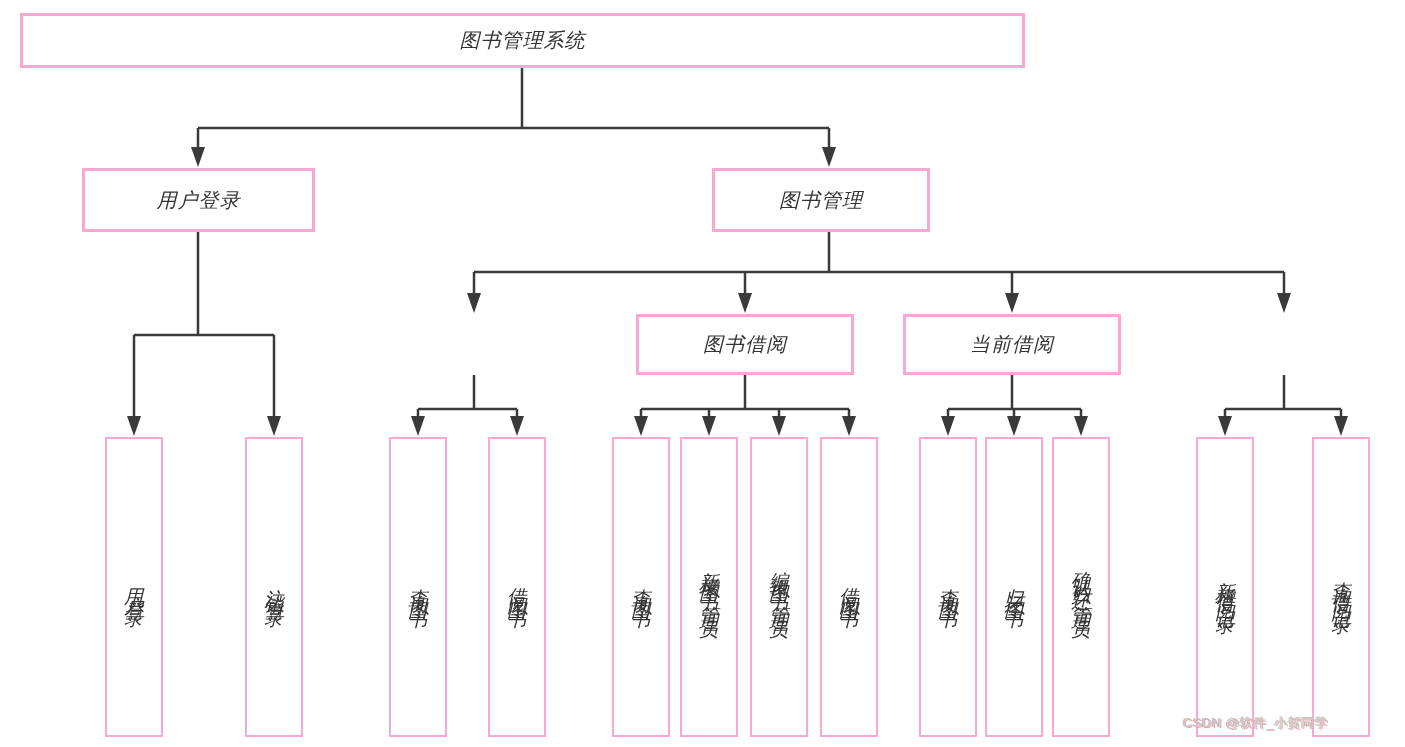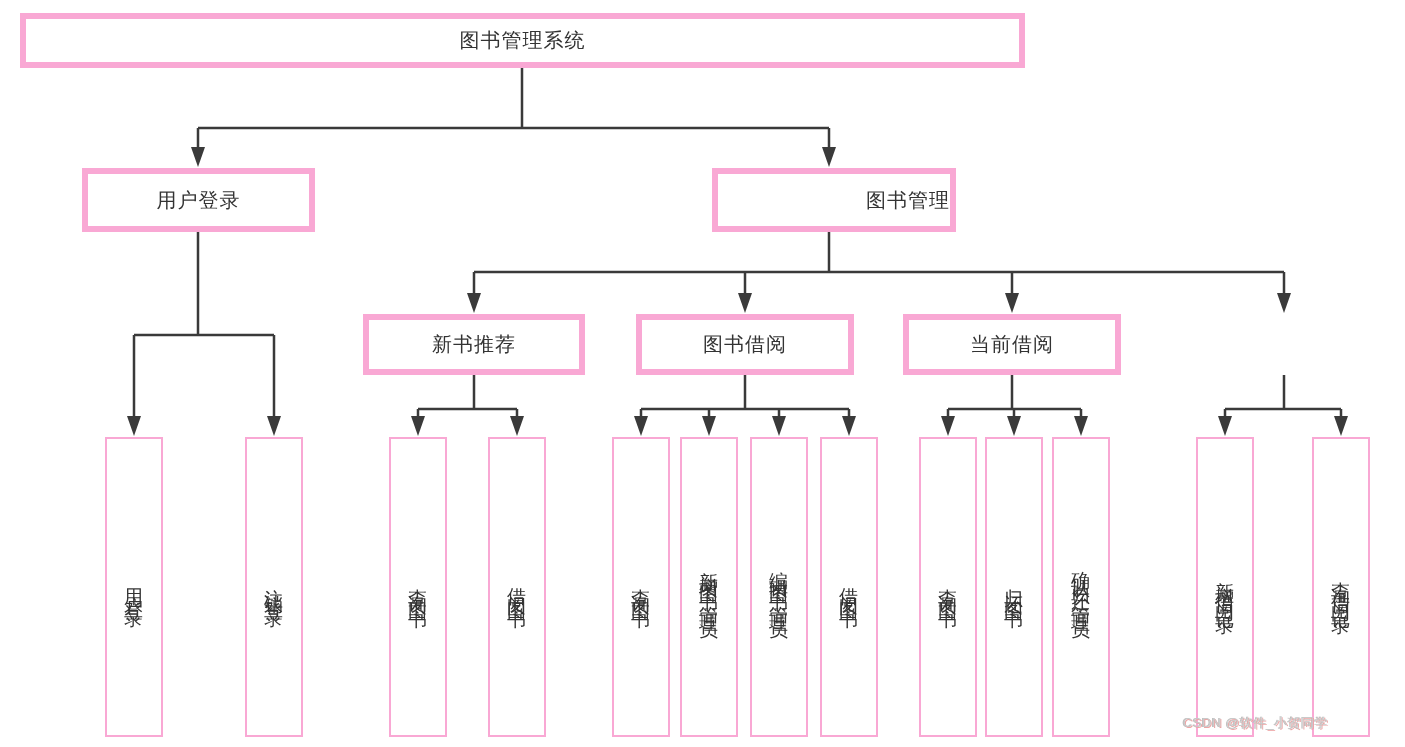--- a/index.html
+++ b/index.html
@@ -9,22 +9,22 @@
     background:#ffffff;
     font-family:"Liberation Sans", sans-serif;
     color:#333333;
     overflow:hidden;
   }
   #connectors{position:absolute;left:0;top:0;width:1405px;height:747px;}
   .node{
     position:absolute;
     box-sizing:border-box;
     background:#ffffff;
-    border:6px solid #f9a8d4;
-    display:flex;align-items:center;justify-content:center;
+    border:3px solid #f9a8d4;
+    display:flex;align-items:center;justify-content:center;font-style:italic;
   }
   .node.h{font-size:20px;letter-spacing:1px;}
   .node.leaf{border-width:2.5px;}
   .vtext{
     writing-mode:vertical-rl;
     text-orientation:mixed;
     font-size:19px;
     letter-spacing:7px;
     line-height:1;
     white-space:nowrap;
@@ -88,27 +88,24 @@
     </g>
   </svg>
 
   <div class="node h" style="left:20px;top:13px;width:1005px;height:55px;">
     <span>图书管理系统</span>
   </div>
 
   <div class="node h" style="left:82px;top:168px;width:233px;height:64px;">
     <span>用户登录</span>
   </div>
-  <div class="node h" style="left:712px;top:168px;width:244px;height:64px;justify-content:flex-end;">
+  <div class="node h" style="left:712px;top:168px;width:218px;height:64px;">
     <span>图书管理</span>
   </div>
 
-  <div class="node h" style="left:363px;top:314px;width:222px;height:61px;">
-    <span>新书推荐</span>
-  </div>
   <div class="node h" style="left:903px;top:314px;width:218px;height:61px;">
     <span>当前借阅</span>
   </div>
   <div class="node h" style="left:636px;top:314px;width:218px;height:61px;">
     <span>图书借阅</span>
   </div>
 
   <div class="node leaf" style="left:105px;top:437px;width:58px;height:300px;">
     <span class="vtext">用户登录</span>
   </div>

